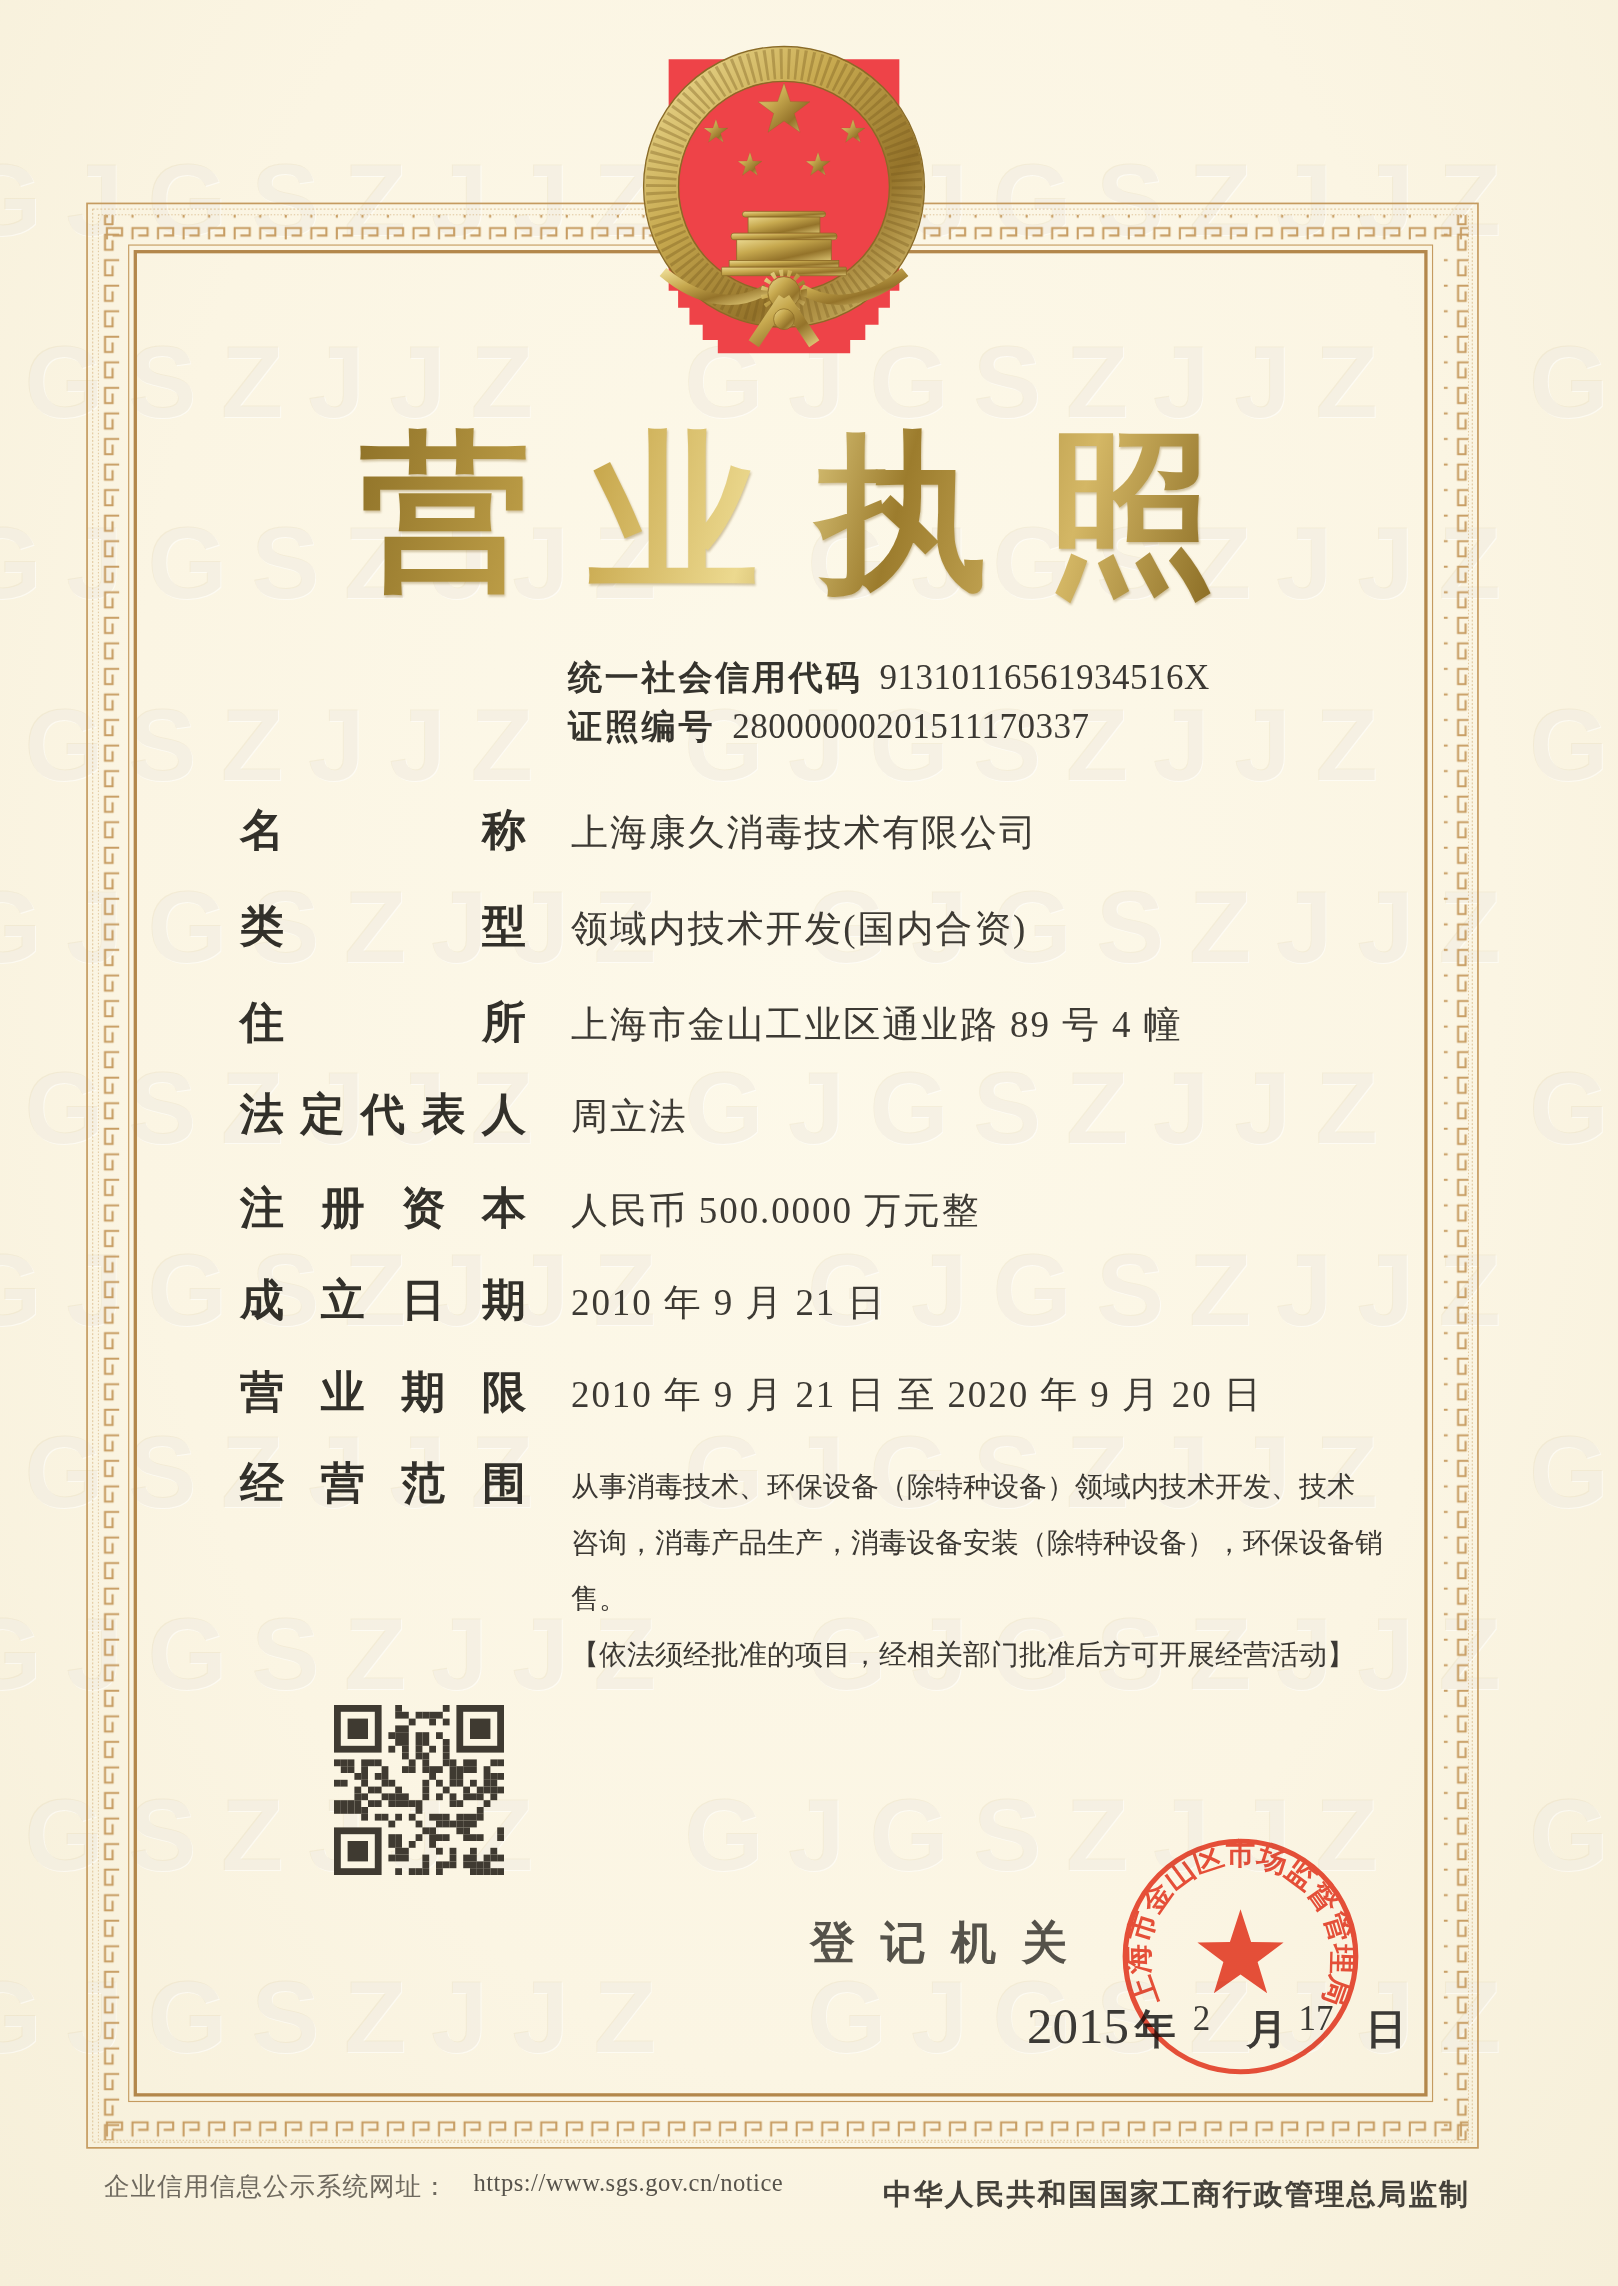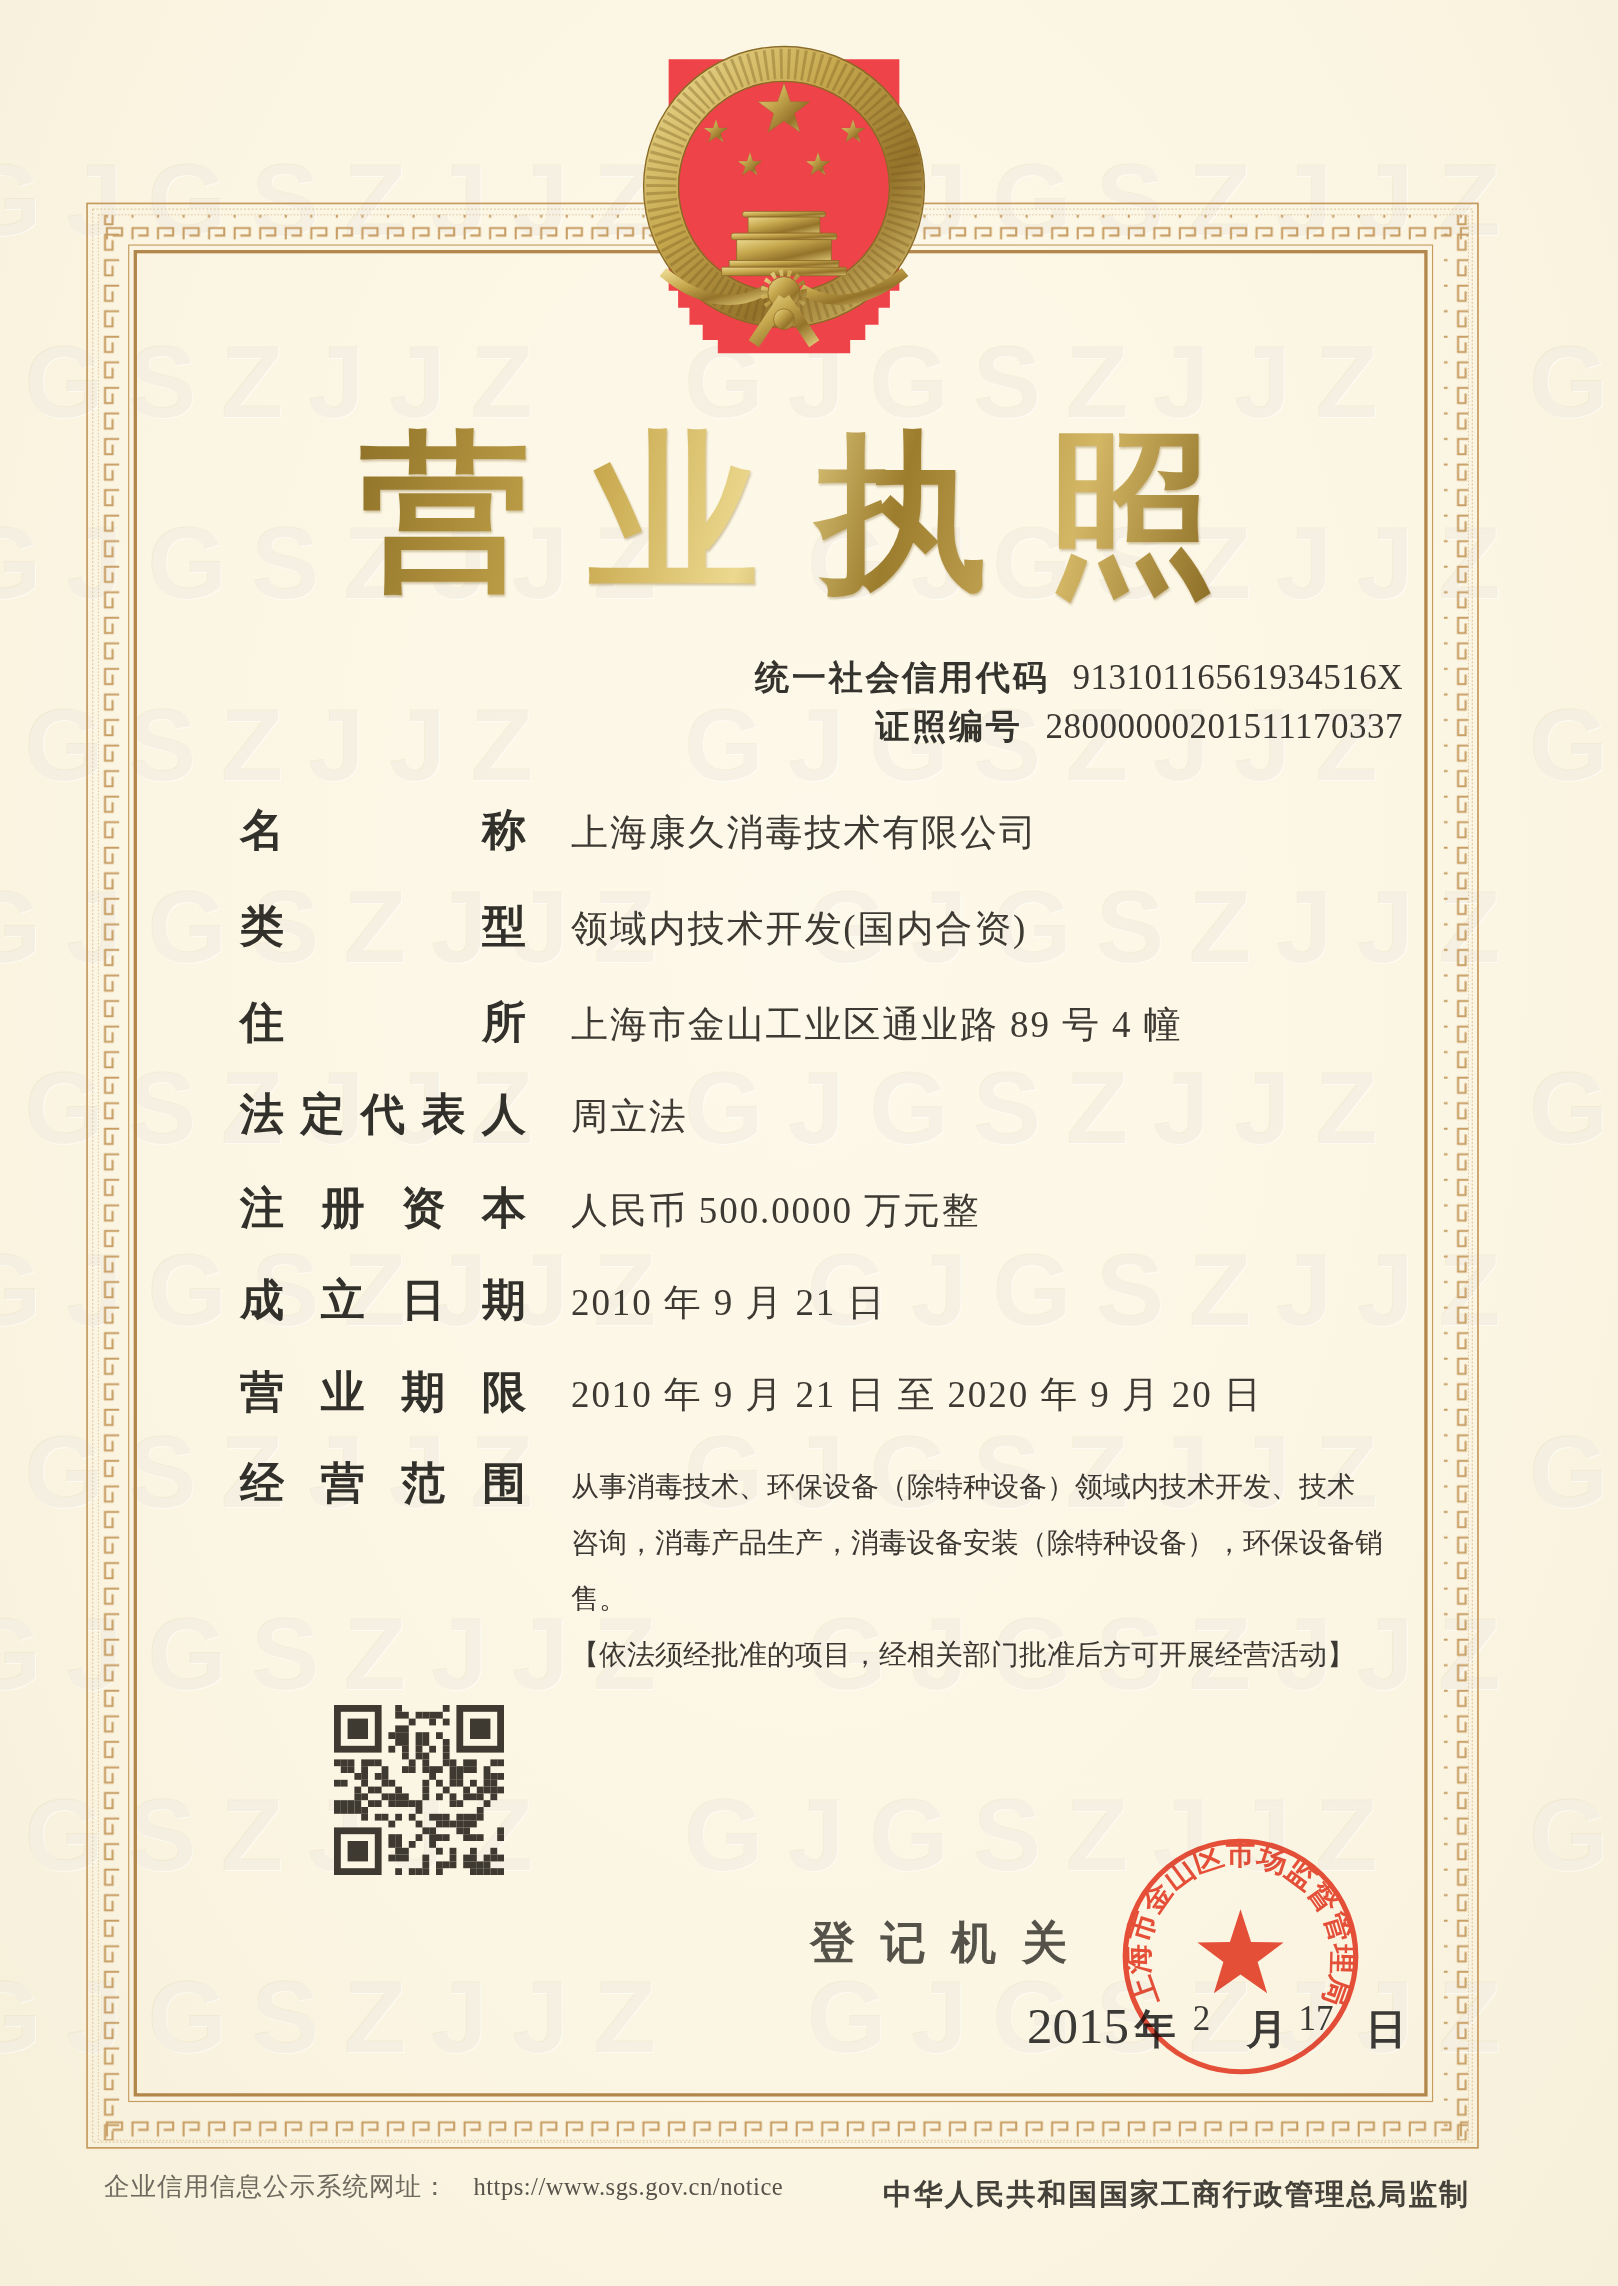--- a/index.html
+++ b/index.html
@@ -28,21 +28,21 @@
     position:absolute;left:360px;top:415px;width:856px;height:194px;z-index:4;
     display:flex;justify-content:space-between;align-items:center;
     font-family:"Liberation Sans", sans-serif;font-weight:900;font-size:170px;line-height:189px;
     background:linear-gradient(105deg,#8f7228 0%,#c9a94f 28%,#ecd98f 46%,#9c7c2d 62%,#d4b765 82%,#8a6c24 100%);
     -webkit-background-clip:text;background-clip:text;color:transparent;
     filter:drop-shadow(1.9px 2.8px 0.9px rgba(125,95,25,0.35));
   }
   
   .code-line{
     position:absolute;left:568px;width:835px;height:47px;z-index:4;
-    display:flex;justify-content:flex-end;align-items:baseline;gap:23px;
+    display:flex;align-items:baseline;gap:17px;
   }
   .code-label{font-family:"Liberation Sans", sans-serif;font-weight:700;font-size:34px;letter-spacing:2.8px;color:#35332d;}
   .code-value{font-family:"Liberation Serif", serif;font-size:35px;letter-spacing:0.5px;color:#3b3833;}
   
   .f-row{position:absolute;left:0;width:100%;height:55px;z-index:4;}
   .f-label{
     position:absolute;left:240px;width:286px;top:0;
     display:flex;justify-content:space-between;
     font-family:"Liberation Sans", sans-serif;font-weight:700;
     font-size:44px;line-height:51px;color:#32302a;
@@ -74,21 +74,21 @@
   .d-num{font-size:51px;}
   .d-unit{font-size:41px;font-family:"Liberation Sans", sans-serif;font-weight:600;}
   .d-small{font-size:35px;transform:translateY(-13.2px);}
   .g6{margin-left:5.7px;} .g18{margin-left:17px;} .g38{margin-left:36px;}
   .g12{margin-left:11.4px;} .g34{margin-left:32px;}
   
   .seal{position:absolute;left:1112px;top:1828px;width:257px;height:257px;z-index:6;
         mix-blend-mode:multiply;opacity:0.92;}
   
   .footer-left{
-    position:absolute;left:104px;top:2169px;z-index:4;display:flex;align-items:center;
+    position:absolute;left:104px;top:2169px;z-index:4;display:flex;align-items:flex-start;
     font-size:25.6px;color:#6e695e;letter-spacing:0.9px;
   }
   .footer-url{font-size:24.6px;letter-spacing:0.5px;color:#57534b;margin-left:25px;}
   .footer-right{
     position:absolute;right:148px;top:2175px;z-index:4;
     font-family:Liberation Sans, sans-serif;font-weight:700;
     font-size:29px;letter-spacing:1.9px;color:#44413a;
   }
 </style>
 </head>

